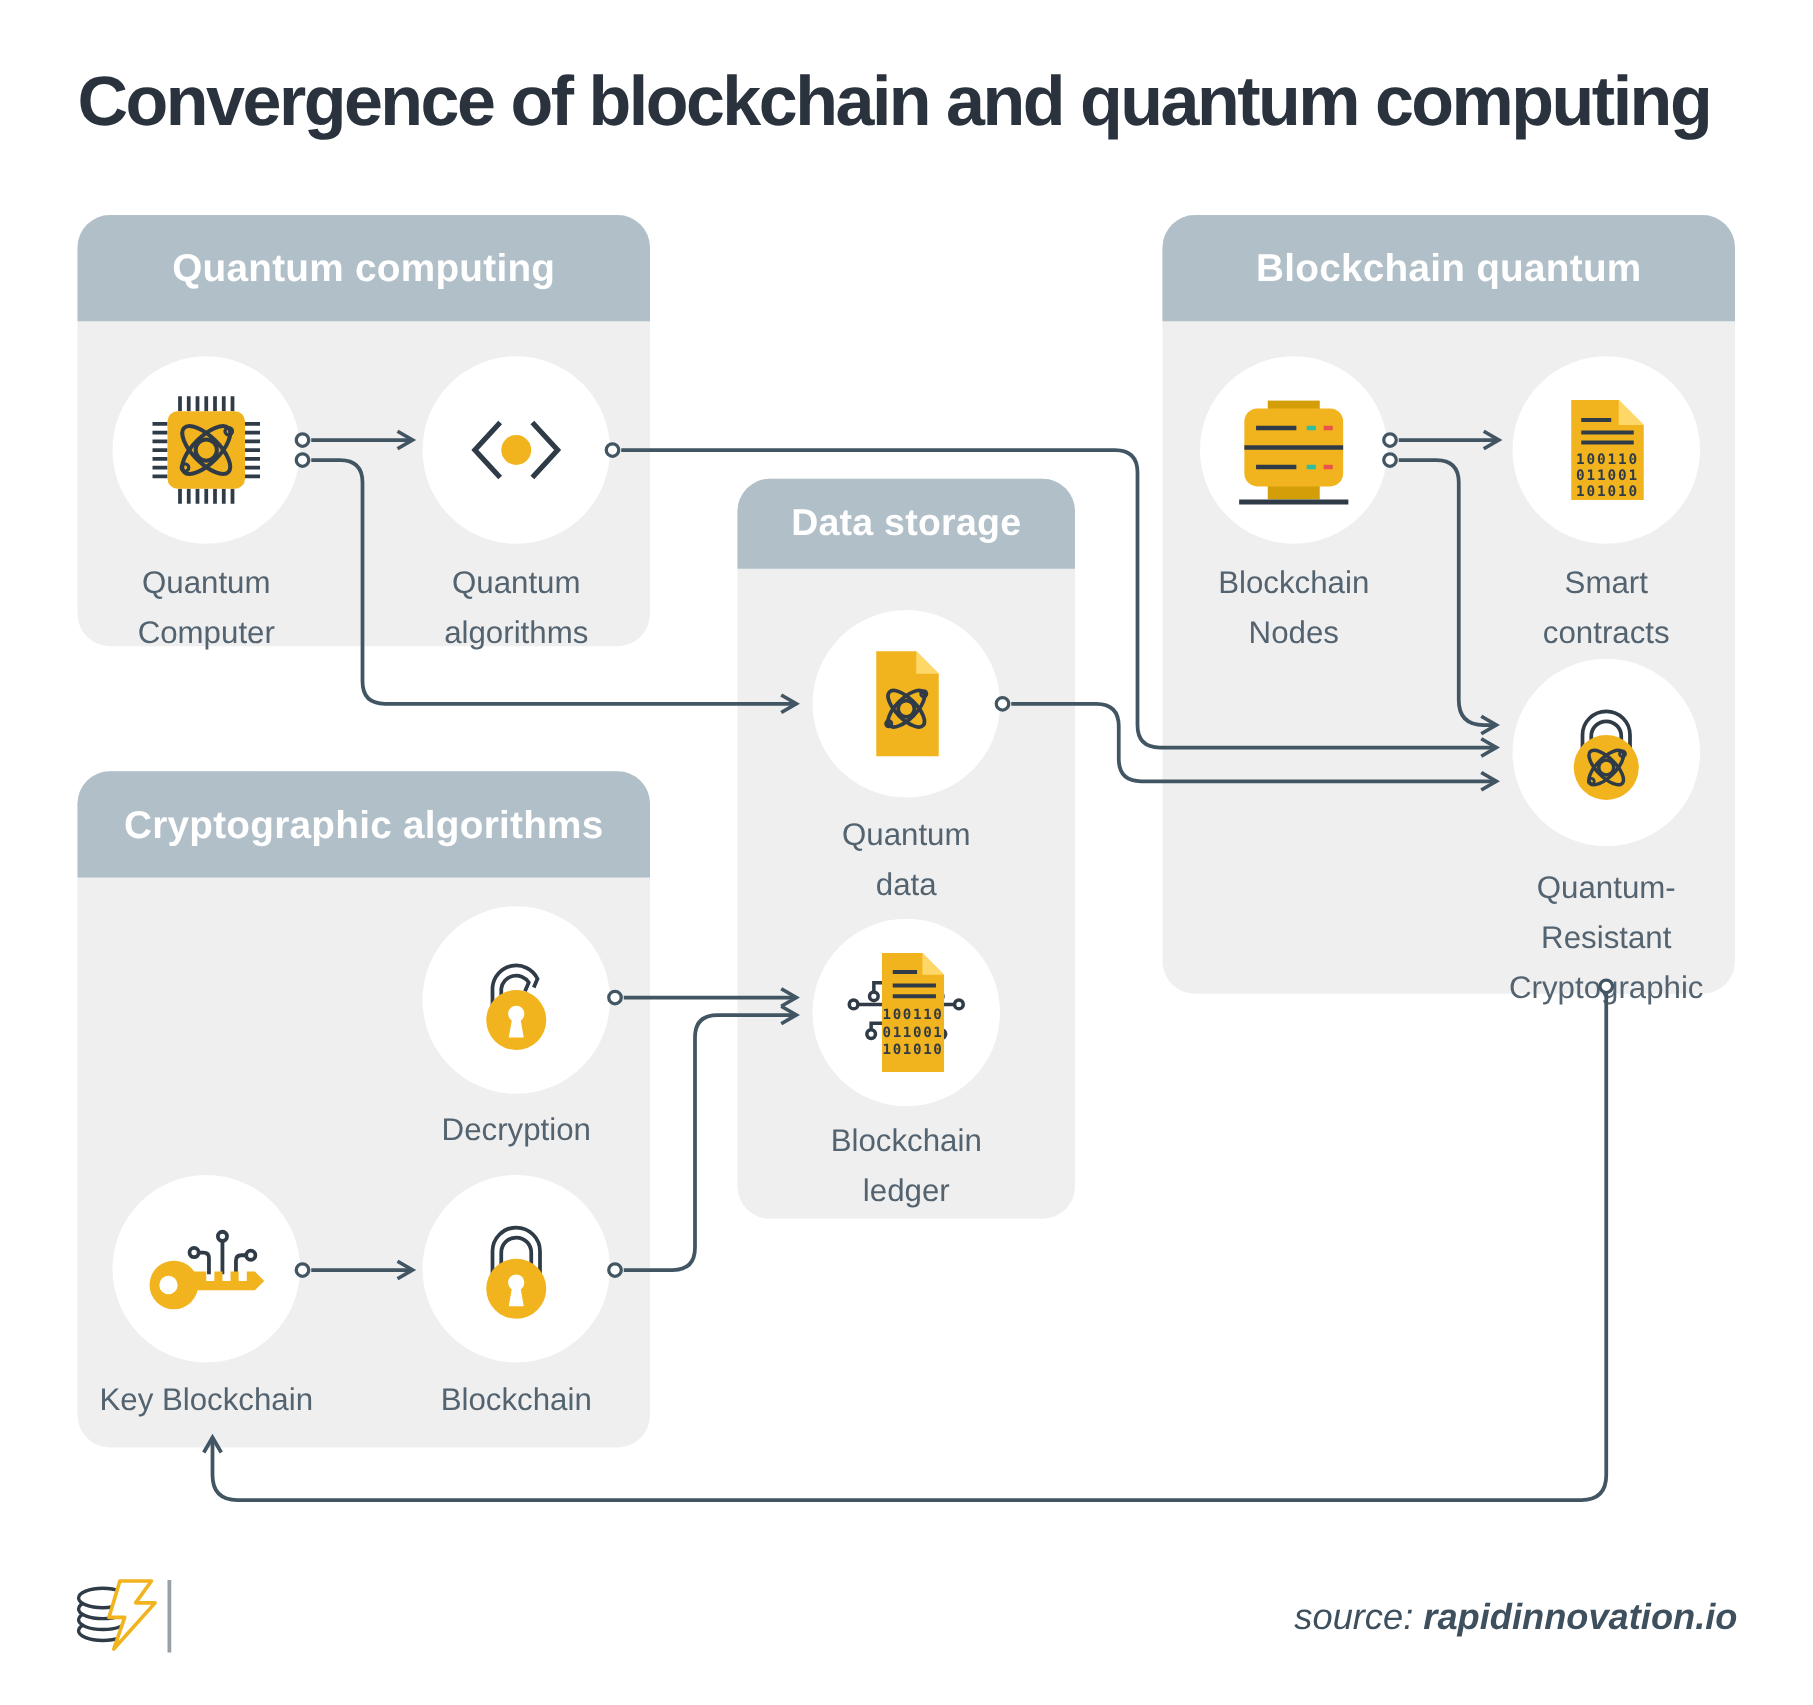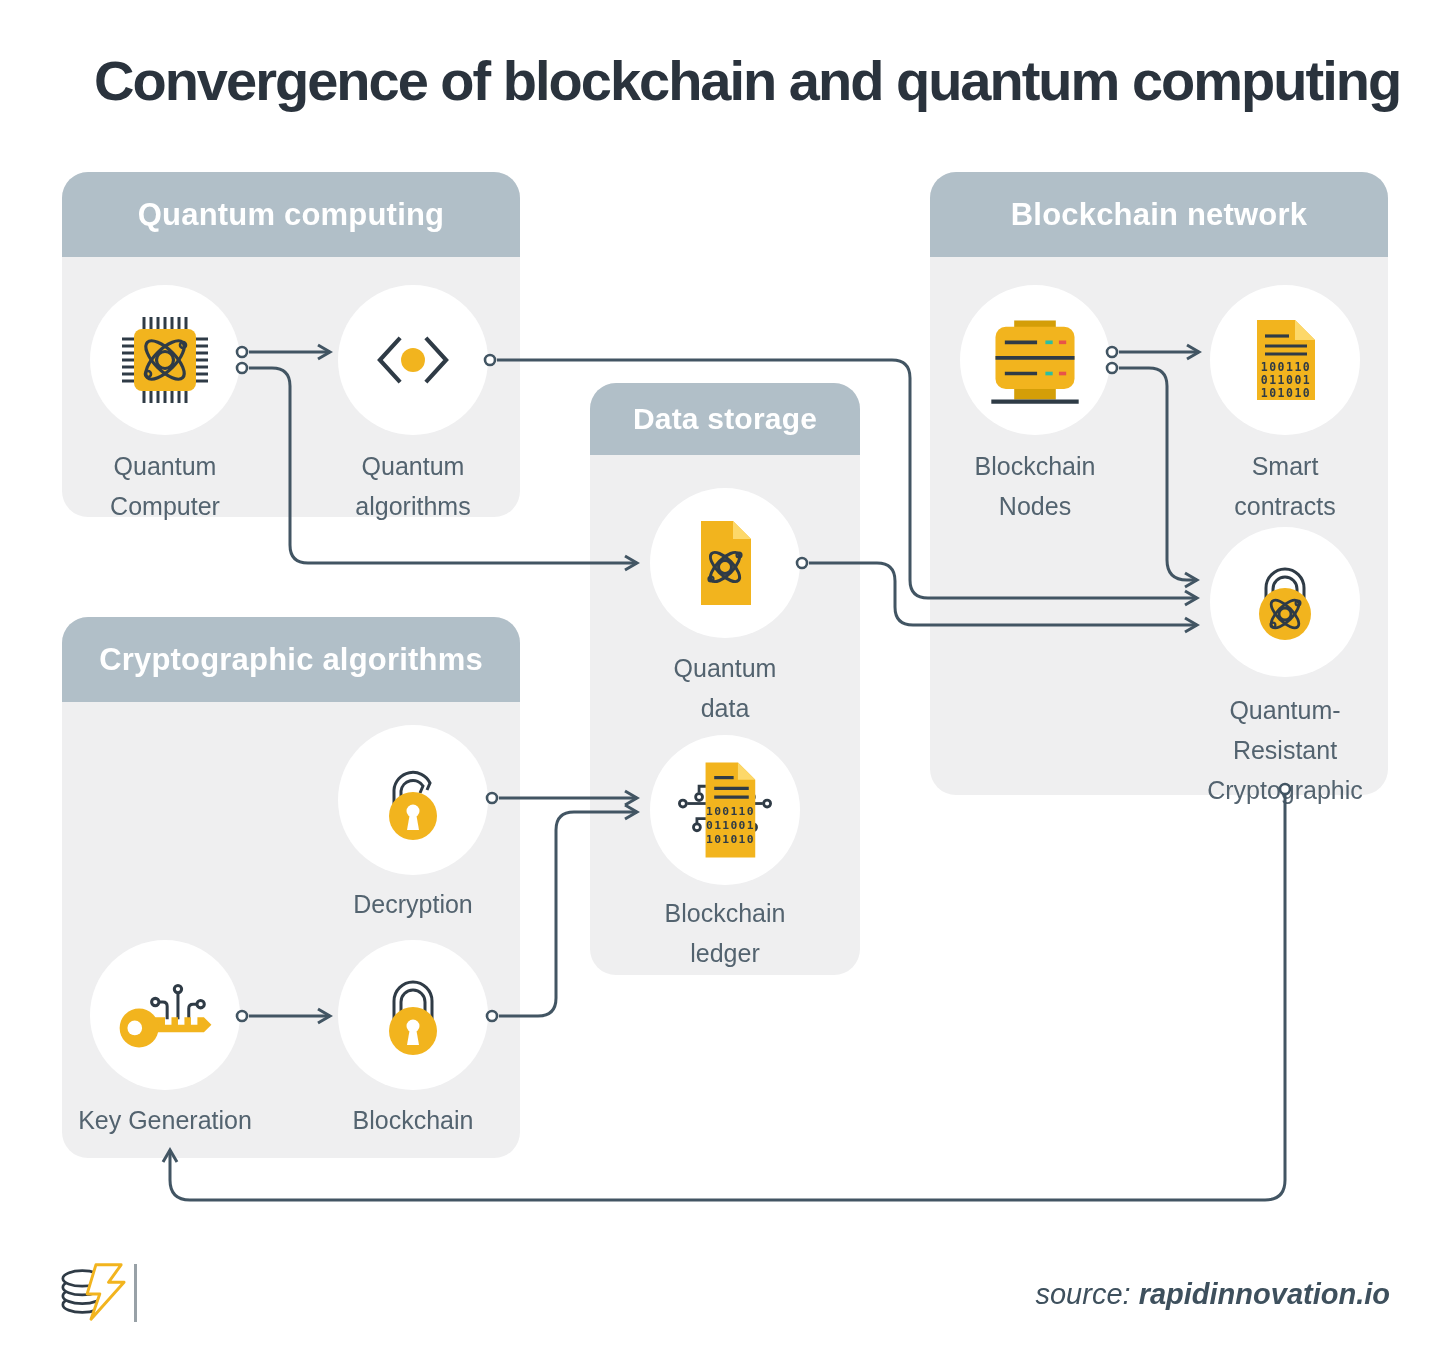--- a/index.html
+++ b/index.html
@@ -2,21 +2,21 @@
 <html><head>
 <meta charset="utf-8">
 <style>
   html,body { margin:0; padding:0; background:#ffffff; }
   .canvas {
     position:relative; width:1450px; height:1364px; background:#ffffff;
     font-family:"Liberation Sans","DejaVu Sans",sans-serif; overflow:hidden;
   }
   .title {
     position:absolute; left:62px; top:48px;
-    font-size:56px; font-weight:bold; color:#2a333d; letter-spacing:-2px;margin-left:32px;
+    font-size:56px; font-weight:bold; color:#2a333d; letter-spacing:-2px;
   }
   .panel { position:absolute; background:#efeff0; border-radius:26px; }
   .panel-header {
     height:85px; background:#b1bfc8; border-radius:26px 26px 0 0;
     display:flex; align-items:center; justify-content:center;
     color:#ffffff; font-size:31px; font-weight:bold; letter-spacing:0.2px;
   }
   .panel-header.small { height:72px; font-size:30px; }
   .node-circle {
     position:absolute; width:150px; height:150px; border-radius:50%;
@@ -44,21 +44,21 @@
 
 <div class="canvas">
 
   <div class="title">Convergence of blockchain and quantum computing</div>
 
   <section class="panel" style="left:62px; top:172px; width:458px; height:345px;">
     <div class="panel-header">Quantum computing</div>
   </section>
 
   <section class="panel" style="left:930px; top:172px; width:458px; height:623px;">
-    <div class="panel-header">Blockchain network</div>
+    <div class="panel-header">Blockchain quantum</div>
   </section>
 
   <section class="panel" style="left:590px; top:383px; width:270px; height:592px;">
     <div class="panel-header small">Data storage</div>
   </section>
 
   <section class="panel" style="left:62px; top:617px; width:458px; height:541px;">
     <div class="panel-header">Cryptographic algorithms</div>
   </section>
 
@@ -247,21 +247,21 @@
   <div class="node-label" style="left:1170px; top:446px;">Smart
 contracts</div>
   <div class="node-label" style="left:1170px; top:690px;">Quantum-
 Resistant
 Cryptographic</div>
   <div class="node-label" style="left:610px; top:648px;">Quantum
 data</div>
   <div class="node-label" style="left:610px; top:893px;">Blockchain
 ledger</div>
   <div class="node-label" style="left:298px; top:884px;">Decryption</div>
-  <div class="node-label" style="left:50px; top:1100px;">Key Generation</div>
+  <div class="node-label" style="left:50px; top:1100px;">Key Blockchain</div>
   <div class="node-label" style="left:298px; top:1100px;">Blockchain</div>
 
   <svg class="connectors" width="1450" height="1364" viewBox="0 0 1450 1364">
     <defs>
       <marker id="arr" markerUnits="userSpaceOnUse" markerWidth="20" markerHeight="20" refX="15" refY="10" orient="auto">
         <path d="M3,3 L15,10 L3,17" fill="none" stroke="#425563" stroke-width="3"></path>
       </marker>
     </defs>
     <g stroke="#425563" stroke-width="3" fill="none">
       <path d="M249,352 H330" marker-end="url(#arr)"></path>

